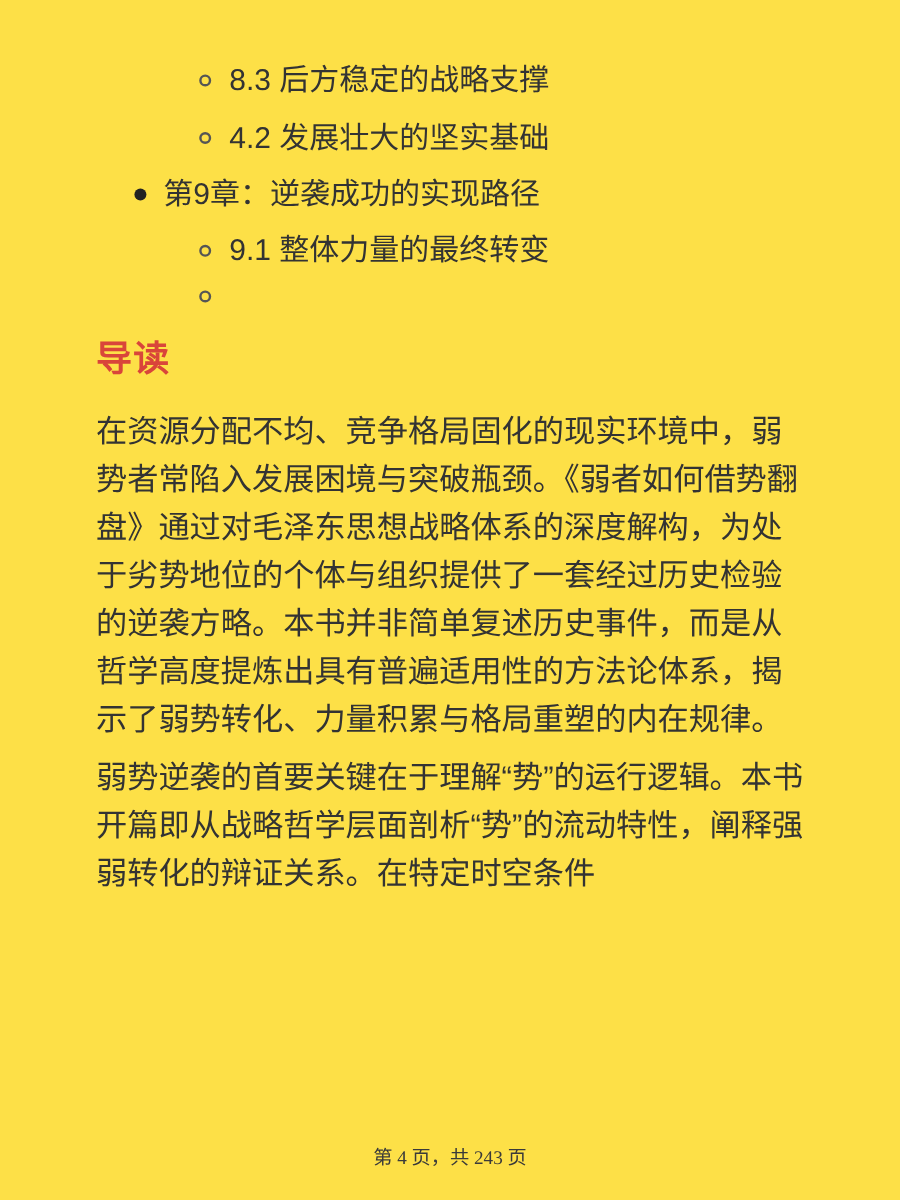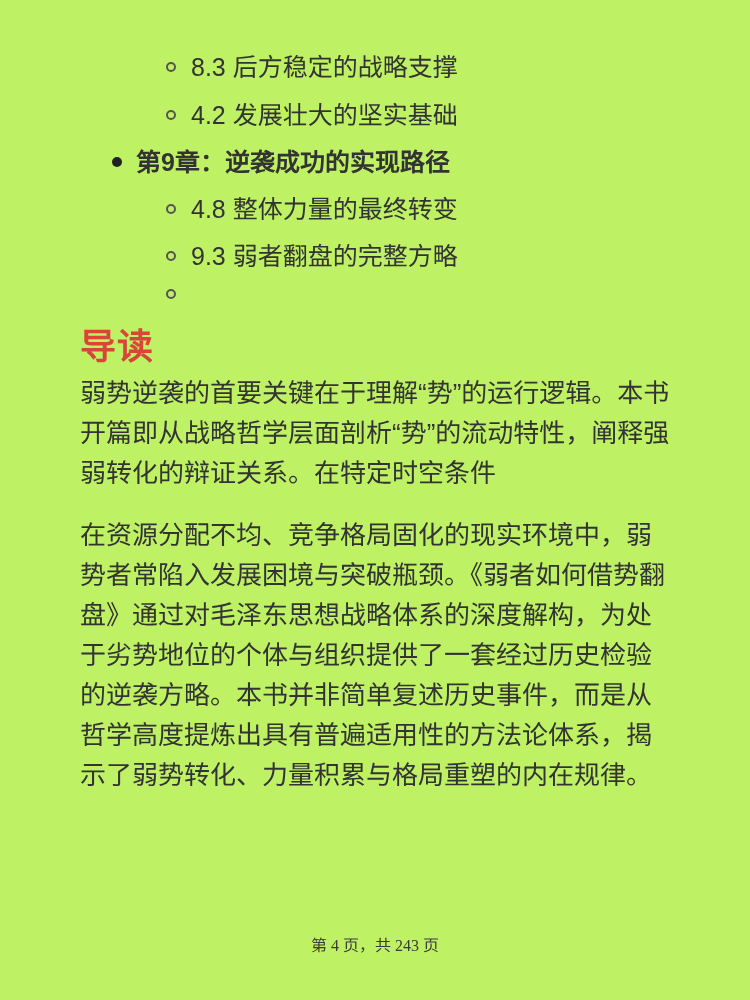--- a/index.html
+++ b/index.html
@@ -10,21 +10,21 @@
     position: relative;
     overflow: hidden;
     font-family: "Liberation Sans", "DejaVu Sans", sans-serif;
     color: #333333;
   }
   .page {
     position: relative;
     width: 750px;
     height: 1000px;
     padding: 53px 80px 0 80px;
-    background: #bef264;
+    background: #fde047;
   }
   
   .toc { list-style: none; }
   .toc-row {
     display: flex;
     align-items: center;
     font-size: 25px;
     line-height: 28px;
     color: #333333;
   }
@@ -33,53 +33,53 @@
     width: 10px;
     height: 10px;
     border-radius: 50%;
   }
   .toc-row.level2 { padding-left: 86px; margin-bottom: 19px; }
   .toc-row.level2 .marker {
     border: 2px solid #555555;
     background: transparent;
     margin-right: 15px;
   }
-  .toc-row.level1 { padding-left: 32px; margin-top: 8px; margin-bottom: 19px; font-weight: bold; }
+  .toc-row.level1 { padding-left: 32px; margin-top: 8px; margin-bottom: 19px; }
   .toc-row.level1 .marker {
     background: #222222;
     border: none;
     margin-right: 14px;
   }
   .toc-row.group-start { margin-top: 13px; }
   .toc-row.first { margin-bottom: 20px; }
   
   .section-heading {
     margin-top: 31px;
-    font-size: 36px;
+    font-size: 30px;
     line-height: 34px;
     font-weight: bold;
     letter-spacing: 1px;
   }
   
   .body-paragraph {
     font-size: 26px;
     line-height: 40px;
     color: #333333;
     text-align: left;
     word-break: normal;
     line-break: strict;
   }
   .body-paragraph.p1 { margin-top: 22px; }
   .body-paragraph.p2 { margin-top: 9px; }
   
   .page-footer {
     position: absolute;
     left: 0;
     right: 0;
-    bottom: 44px;
+    bottom: 24px;
     text-align: center;
     font-family: "Liberation Serif", "DejaVu Serif", serif;
     font-size: 16px;
     line-height: 20px;
     color: #3a3a3a;
   }
 </style>
 </head>
 <body>
 
@@ -93,33 +93,29 @@
       <div class="toc-row level2">
         <span class="marker"></span>
         <span class="toc-label">4.2 发展壮大的坚实基础</span>
       </div>
       <div class="toc-row level1">
         <span class="marker"></span>
         <span class="toc-label">第9章：逆袭成功的实现路径</span>
       </div>
       <div class="toc-row level2 group-start">
         <span class="marker"></span>
-        <span class="toc-label">4.8 整体力量的最终转变</span>
-      </div>
-      <div class="toc-row level2">
-        <span class="marker"></span>
-        <span class="toc-label">9.3 弱者翻盘的完整方略</span>
+        <span class="toc-label">9.1 整体力量的最终转变</span>
       </div>
       <div class="toc-row level2">
         <span class="marker"></span>
       </div>
     </div>
 
   <h2 class="section-heading" id="section-heading" style="color: rgb(217, 69, 58);">导读</h2>
 
   <div id="paragraphs">
+      <p class="body-paragraph p1">在资源分配不均、竞争格局固化的现实环境中，弱势者常陷入发展困境与突破瓶颈。《弱者如何借势翻盘》通过对毛泽东思想战略体系的深度解构，为处于劣势地位的个体与组织提供了一套经过历史检验的逆袭方略。本书并非简单复述历史事件，而是从哲学高度提炼出具有普遍适用性的方法论体系，揭示了弱势转化、力量积累与格局重塑的内在规律。</p>
       <p class="body-paragraph p2">弱势逆袭的首要关键在于理解“势”的运行逻辑。本书开篇即从战略哲学层面剖析“势”的流动特性，阐释强弱转化的辩证关系。在特定时空条件</p>
-      <p class="body-paragraph p1">在资源分配不均、竞争格局固化的现实环境中，弱势者常陷入发展困境与突破瓶颈。《弱者如何借势翻盘》通过对毛泽东思想战略体系的深度解构，为处于劣势地位的个体与组织提供了一套经过历史检验的逆袭方略。本书并非简单复述历史事件，而是从哲学高度提炼出具有普遍适用性的方法论体系，揭示了弱势转化、力量积累与格局重塑的内在规律。</p>
     </div>
 
   <div class="page-footer">第 4 页，共 243 页</div>
 
 </div>
 
 </body></html>

